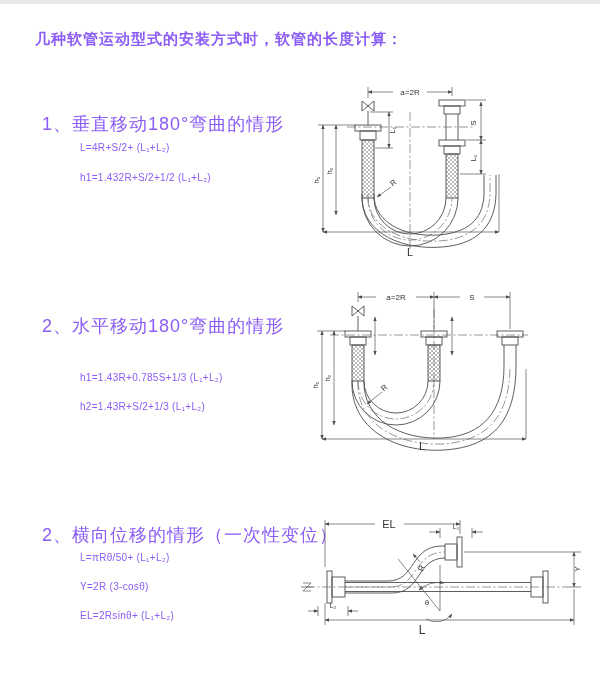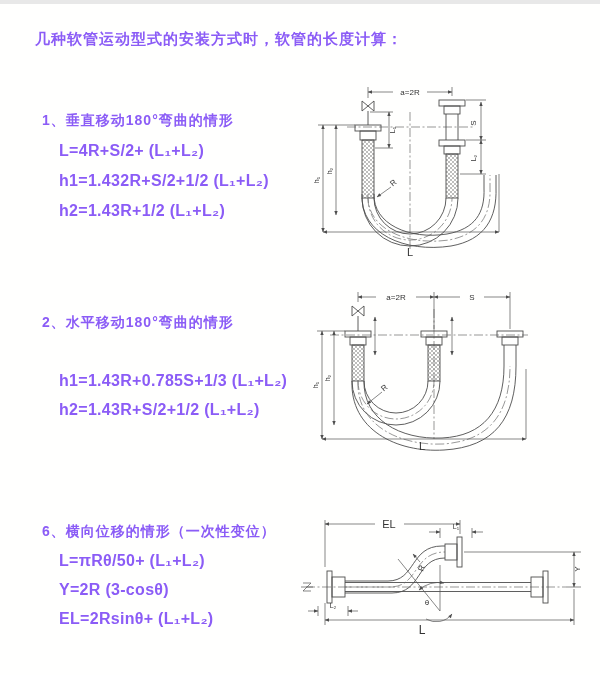--- a/index.html
+++ b/index.html
@@ -5,22 +5,22 @@
   html,body { margin:0; padding:0; background:#e8e8e8; }
   .page {
     position:relative; width:600px; height:675px; margin:4px auto;
     background:#fffffe; overflow:hidden;
     font-family:"Liberation Sans","DejaVu Sans",sans-serif; color:#8b5cf6;
   }
   .title {
     position:absolute; left:35px; top:26px;
     font-size:15px; font-weight:bold; letter-spacing:1px;
   }
-  .sec-heading { position:absolute; left:42px; font-size:14px; font-weight:bold; letter-spacing:1px; }
-  .formula { position:absolute; left:59px; font-size:16px; letter-spacing:0.3px;font-weight:bold; }
+  .sec-heading { position:absolute; left:42px; font-size:18px; font-weight:normal; letter-spacing:1px; }
+  .formula { position:absolute; left:80px; font-size:10px; letter-spacing:0.3px; }
   
   .s1-h{top:108px} .s1-f0{top:138px} .s1-f1{top:168px} .s1-f2{top:198px}
   
   .s2-h{top:310px} .s2-f0{top:339px} .s2-f1{top:368px} .s2-f2{top:397px}
   
   .s3-h{top:519px} .s3-f0{top:548px} .s3-f1{top:577px} .s3-f2{top:606px}
 
   .diag { position:absolute; }
   .d1 { left:313px; top:78px; }
   .d2 { left:312px; top:283px; }
@@ -49,27 +49,26 @@
         <path d="M0,4 L4,0 M0,0 L4,4" stroke="#7a7a7a" stroke-width="0.5"></path>
       </pattern>
     </defs>
   </svg>
 
   <div class="title">几种软管运动型式的安装方式时，软管的长度计算：</div>
 
   <div class="sec-heading s1-h">1、垂直移动180°弯曲的情形</div>
   <div class="formula s1-f0">L=4R+S/2+ (L₁+L₂)</div>
   <div class="formula s1-f1">h1=1.432R+S/2+1/2 (L₁+L₂)</div>
-  <div class="formula s1-f2">h2=1.43R+1/2 (L₁+L₂)</div>
 
   <div class="sec-heading s2-h">2、水平移动180°弯曲的情形</div>
   <div class="formula s2-f1">h1=1.43R+0.785S+1/3 (L₁+L₂)</div>
-  <div class="formula s2-f2">h2=1.43R+S/2+1/2 (L₁+L₂)</div>
-
-  <div class="sec-heading s3-h">6、横向位移的情形（一次性变位）</div>
+  <div class="formula s2-f2">h2=1.43R+S/2+1/3 (L₁+L₂)</div>
+
+  <div class="sec-heading s3-h">2、横向位移的情形（一次性变位）</div>
   <div class="formula s3-f0">L=πRθ/50+ (L₁+L₂)</div>
   <div class="formula s3-f1">Y=2R (3-cosθ)</div>
   <div class="formula s3-f2">EL=2Rsinθ+ (L₁+L₂)</div>
 
   <svg class="diag d1" width="238" height="176" viewBox="0 0 238 176">
     <g>
       <path class="cl" d="M34,45 H160"></path>
       <path class="cl" d="M97,30 V168"></path>
     </g>
     <g>

